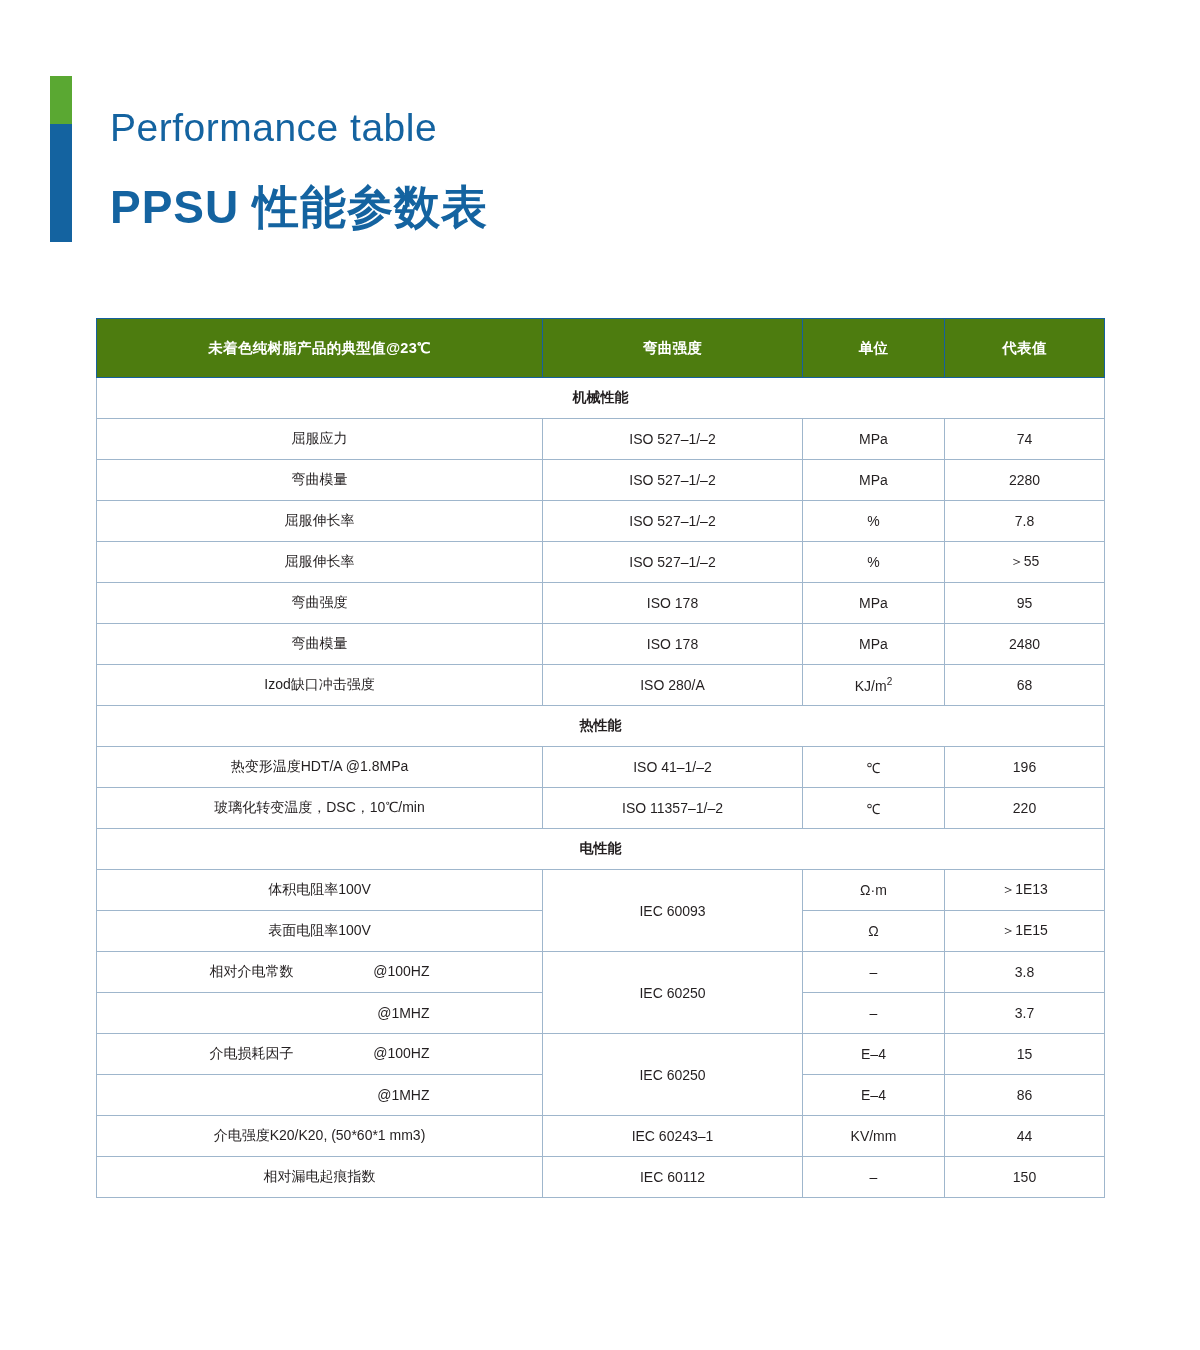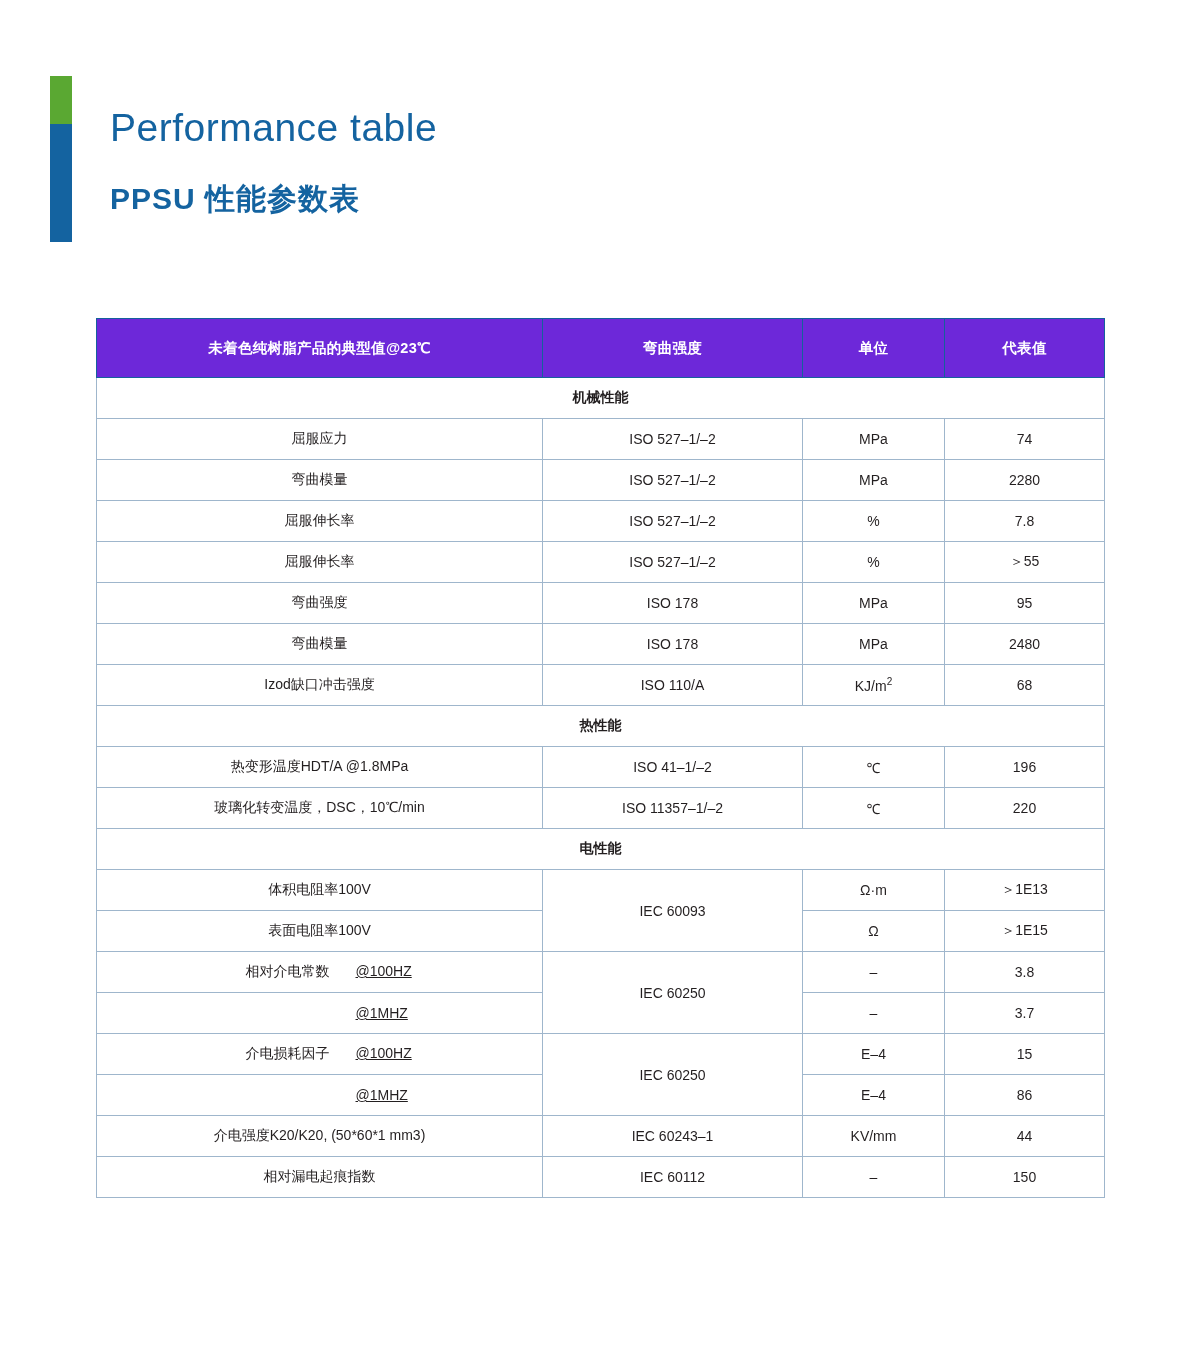--- a/index.html
+++ b/index.html
@@ -47,21 +47,21 @@
     font-size: 39px;
     color: #1463a0;
     letter-spacing: 0.5px;
     font-weight: 400;
     line-height: 1;
   }
   .title-cn {
     position: absolute;
     left: 110px;
     top: 184px;
-    font-size: 30px;
+    font-size: 46px;
     color: #1463a0;
     font-weight: 700;
     line-height: 1;
     letter-spacing: 1px;
   }
 
   
   .table-wrap {
     position: absolute;
     left: 96px;
@@ -72,21 +72,21 @@
     border-collapse: collapse;
     width: 1008px;
     table-layout: fixed;
   }
   table.perf col.c1 { width: 446px; }
   table.perf col.c2 { width: 260px; }
   table.perf col.c3 { width: 142px; }
   table.perf col.c4 { width: 160px; }
 
   table.perf th {
-    background: #6d28d9;
+    background: #4d7c0f;
     color: #ffffff;
     font-size: 14.5px;
     font-weight: 700;
     height: 56px;
     border: 1px solid #15609d;
     text-align: center;
     vertical-align: middle;
     letter-spacing: 0.3px;
   }
   table.perf td {
@@ -111,28 +111,27 @@
   td.twoline {
     height: 34px;
   }
   .sup {
     vertical-align: super;
     font-size: 10px;
   }
   .param-name {
     display: inline-block;
     min-width: 120px;
-    text-align: right;
+    text-align: left;
   }
   .param-cond {
     display: inline-block;
     min-width: 74px;
-    text-align: left;
+    text-align: right;
     padding-left: 26px;
-    text-decoration: underline;
   }
 </style>
 </head>
 <body>
 
 <div class="header">
   <div class="accent-green"></div>
   <div class="accent-blue"></div>
   <div class="title-en">Performance table</div>
   <div class="title-cn">PPSU 性能参数表</div>
@@ -190,21 +189,21 @@
         <td>95</td>
       </tr>
       <tr>
         <td>弯曲模量</td>
         <td>ISO 178</td>
         <td>MPa</td>
         <td>2480</td>
       </tr>
       <tr>
         <td>Izod缺口冲击强度</td>
-        <td>ISO 110/A</td>
+        <td>ISO 280/A</td>
         <td><span>KJ/m</span><span class="sup">2</span></td>
         <td>68</td>
       </tr>
 
       <tr>
         <td class="section" colspan="4">热性能</td>
       </tr>
       <tr>
         <td class="tall">热变形温度HDT/A @1.8MPa</td>
         <td class="tall">ISO 41–1/–2</td>

